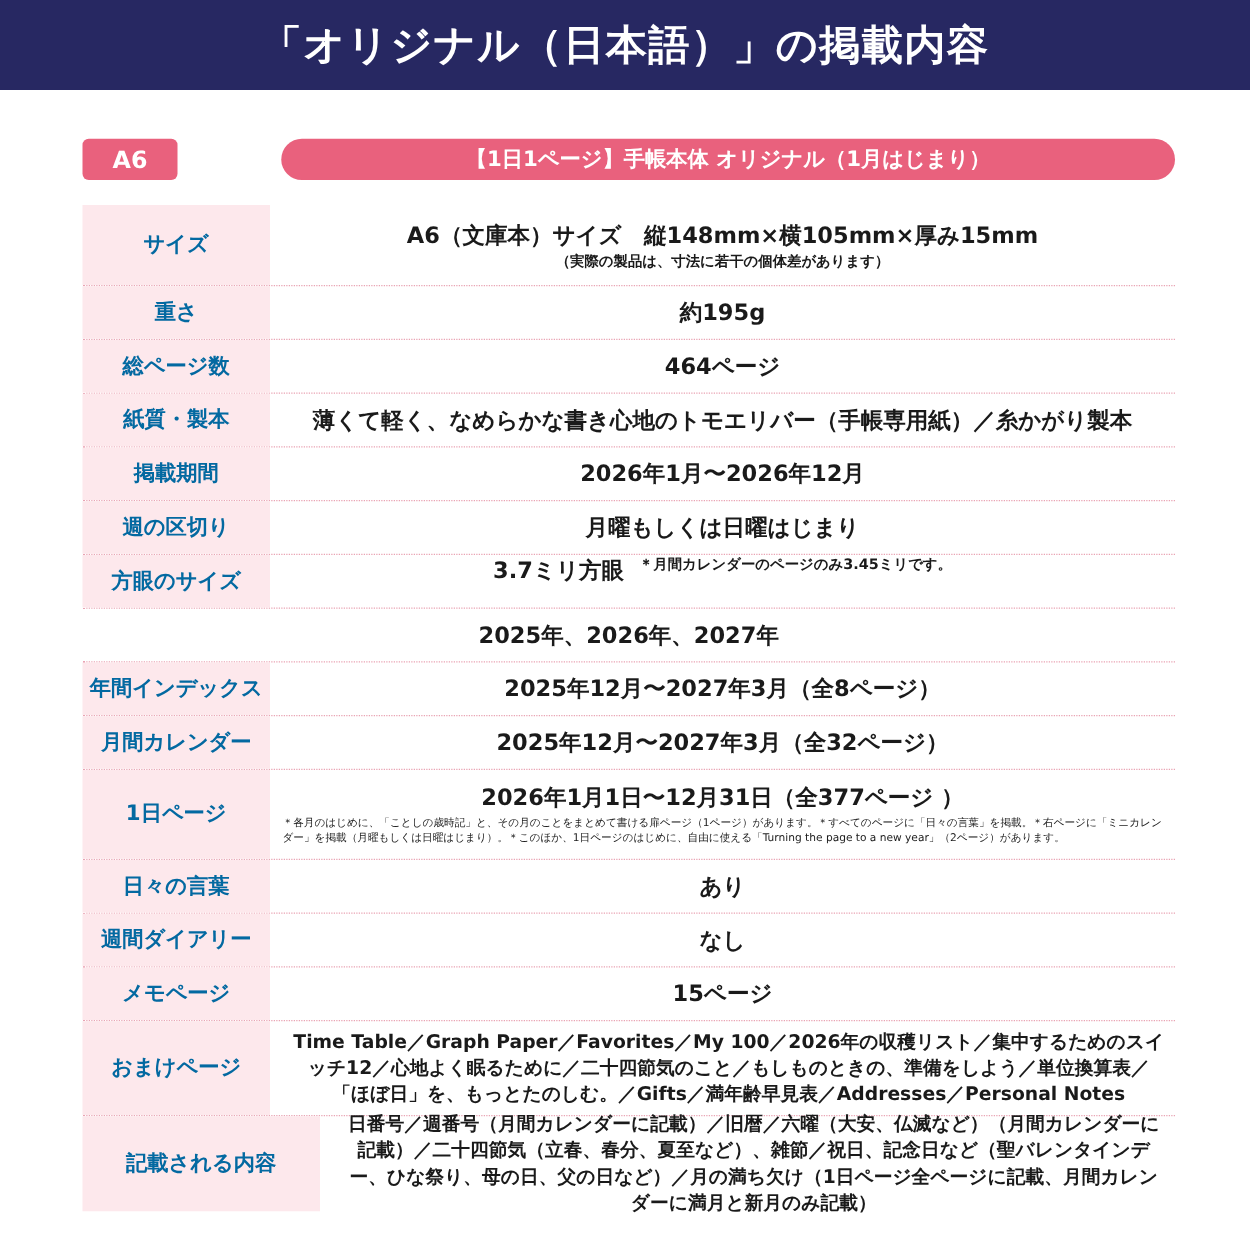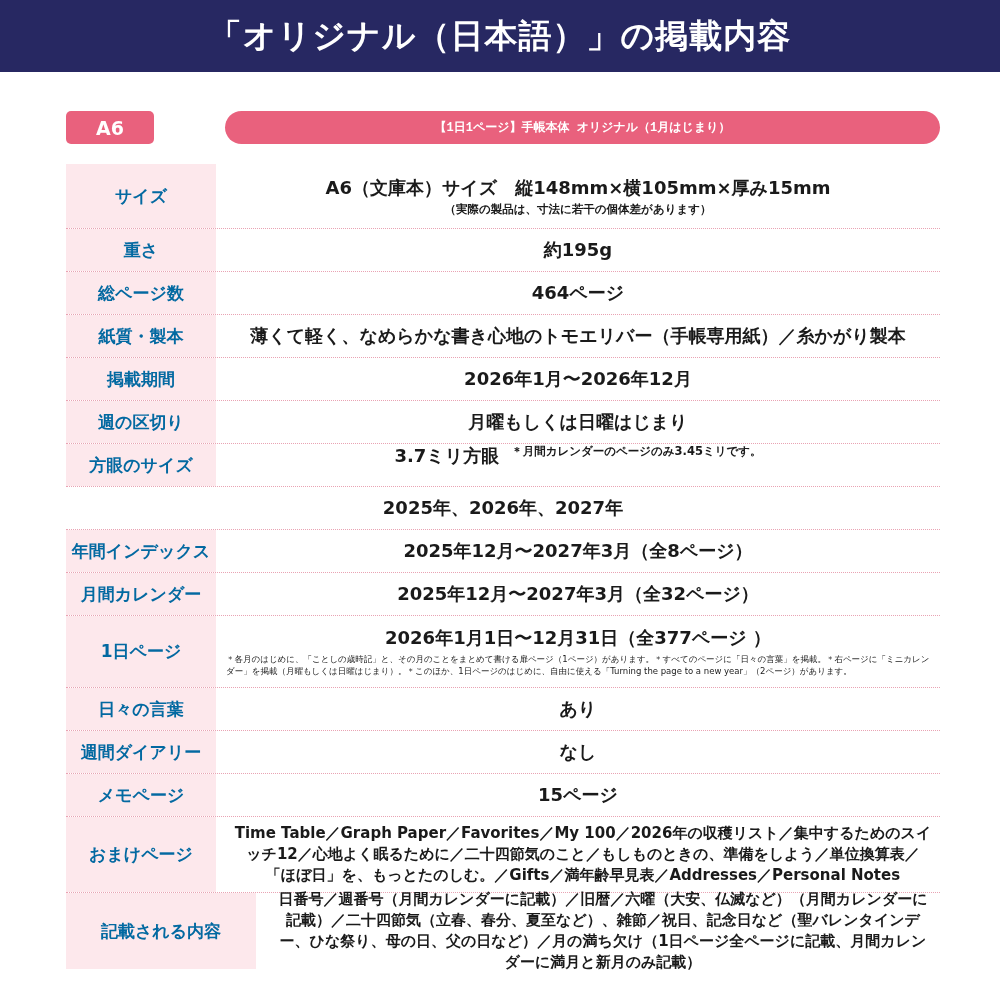--- a/index.html
+++ b/index.html
@@ -8,30 +8,30 @@
       font-family: "DejaVu Sans", "Liberation Sans", sans-serif;
       color: #1a1a1a; position: relative; overflow: hidden;
     }
     .header-band {
       position: absolute; left: 0; top: 0; width: 1000px; height: 72px;
       background: #272862; color: #ffffff;
       display: flex; align-items: center; justify-content: center;
       font-size: 33px; font-weight: bold; letter-spacing: 1px;
     }
     .size-badge {
-      position: absolute; left: 66px; top: 111px; width: 88px; height: 33px;
+      position: absolute; left: 66px; top: 111px; width: 76px; height: 33px;
       background: #e9617d; color: #fff; border-radius: 5px;
       display: flex; align-items: center; justify-content: center;
       font-size: 19px; font-weight: bold;
     }
     .product-pill {
       position: absolute; left: 225px; top: 111px; width: 715px; height: 33px;
       background: #e9617d; color: #fff; border-radius: 17px;
       display: flex; align-items: center; justify-content: center;
-      font-size: 12px; font-weight: bold; font-family: Liberation Mono, monospace;
+      font-size: 17px; font-weight: bold;
     }
     .spec-table {
       position: absolute; left: 66px; top: 164px; width: 874px;
     }
     .row {
       display: flex; width: 874px;
       border-bottom: 1.5px dotted #e9a3b3;
       box-sizing: border-box;
     }
     .row:last-child { border-bottom: none; }

